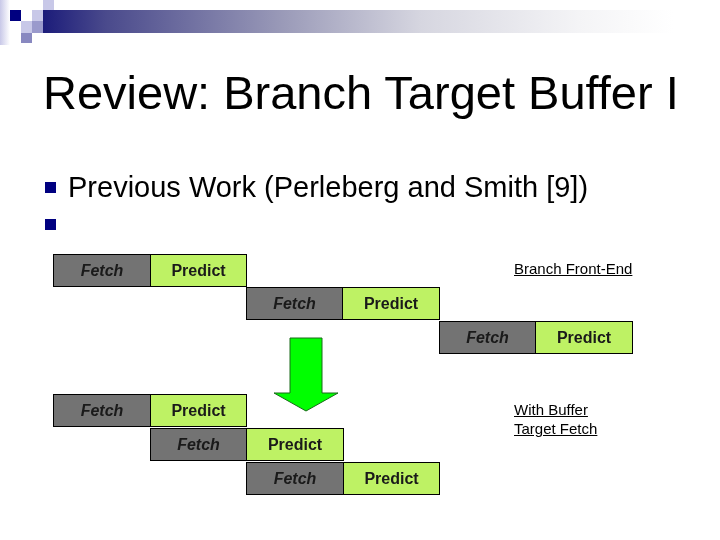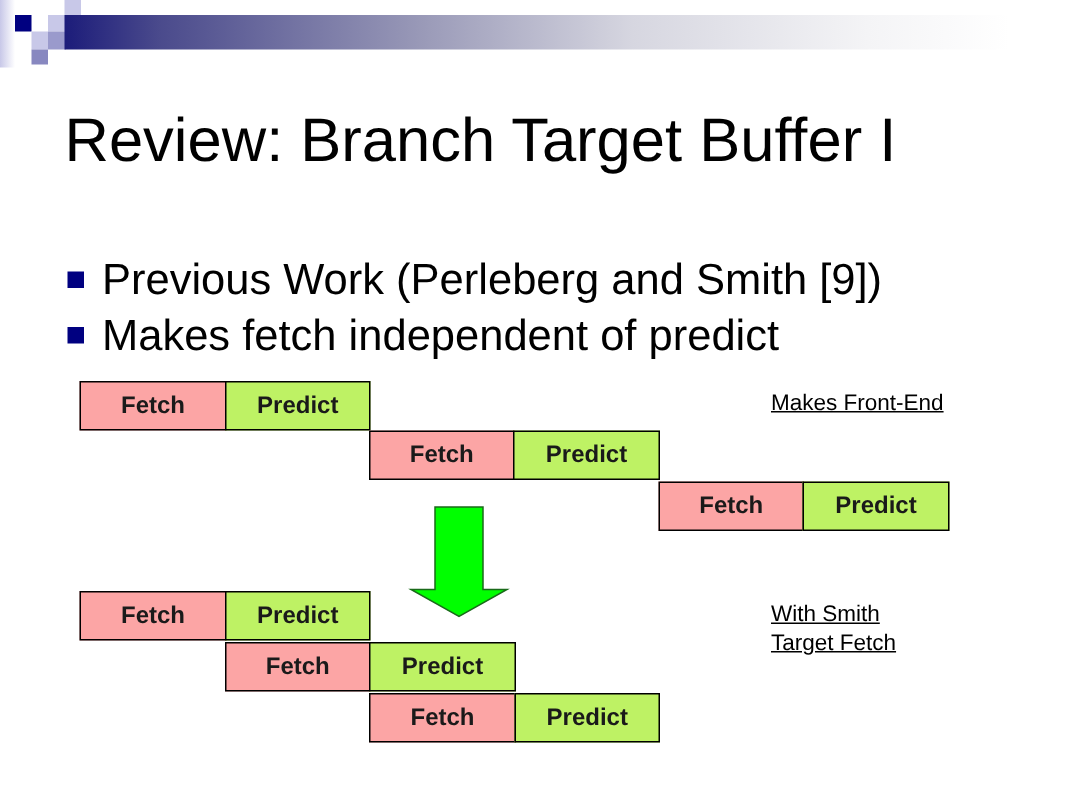--- a/index.html
+++ b/index.html
@@ -2,26 +2,26 @@
 <html><head>
 <meta charset="utf-8">
 <style>
   html, body { margin:0; padding:0; }
   body { width:720px; height:540px; background:#ffffff; position:relative; overflow:hidden;
          font-family:"Liberation Sans", sans-serif; color:#000; }
   .abs { position:absolute; }
   .sq { position:absolute; }
   .bar { position:absolute; left:43px; top:10px; width:630px; height:23px;
          background:linear-gradient(to right, #1c1c7a 0%, #4a4a8c 10%, #9a9ab8 38%, #d6d6e0 60%, #f4f4f6 85%, #ffffff 100%); }
-  .title { position:absolute; left:43px; top:68px; font-size:41px; line-height:50px; white-space:nowrap; }
+  .title { position:absolute; left:43px; top:68px; font-size:47px; line-height:50px; white-space:nowrap; }
   .bullet-row { position:absolute; left:45px; font-size:29px; line-height:34px; white-space:nowrap; }
   .bullet-sq { display:inline-block; width:11px; height:11px; background:#000080; margin-right:12px; vertical-align:middle; position:relative; top:-2px; }
   .box { position:absolute; height:33px; border:1px solid #000; box-sizing:border-box;
          font-weight:bold; font-size:16px; line-height:31px; text-align:center; color:#1a1a1a; }
-  .fetch { background:#fca5a5; }
+  .fetch { background:#737373;font-style:italic; }
   .predict { background:#bef264; }
   .label { position:absolute; font-size:15px; text-decoration:underline; line-height:18px; }
 </style>
 </head>
 <body>
 
 <div>
   <div class="sq" style="left:0;top:0;width:10px;height:45px;background:linear-gradient(to right,#c8c8e8,#ffffff);"></div>
   <div class="sq" style="left:10px;top:10px;width:11px;height:11px;background:#000080;"></div>
   <div class="sq" style="left:32px;top:10px;width:12px;height:11px;background:#c8c8e8;"></div>
@@ -31,37 +31,37 @@
   <div class="sq" style="left:21px;top:33px;width:11px;height:10px;background:#8888c0;"></div>
 </div>
 <div class="bar"></div>
 
 <div class="title">Review: Branch Target Buffer I</div>
 
 <div class="bullet-row" style="top:170px;">
   <span class="bullet-sq"></span><span>Previous Work (Perleberg and Smith [9])</span>
 </div>
 <div class="bullet-row" style="top:207px;">
-  <span class="bullet-sq"></span><span>Makes fetch independent of predict</span>
+  <span class="bullet-sq"></span>
 </div>
 
 <div class="box fetch" style="left:53px;top:254px;width:98px;">Fetch</div>
 <div class="box predict" style="left:150px;top:254px;width:97px;">Predict</div>
 <div class="box fetch" style="left:246px;top:287px;width:97px;">Fetch</div>
 <div class="box predict" style="left:342px;top:287px;width:98px;">Predict</div>
 <div class="box fetch" style="left:439px;top:321px;width:97px;">Fetch</div>
 <div class="box predict" style="left:535px;top:321px;width:98px;">Predict</div>
 
-<div class="label" style="left:514px;top:260px;">Makes Front-End</div>
+<div class="label" style="left:514px;top:260px;">Branch Front-End</div>
 
 <svg class="abs" style="left:270px;top:334px;" width="72" height="80">
   <polygon points="20,4 52,4 52,59 68,59 36,77 4,59 20,59" fill="#00ff00" stroke="#1a6a1a" stroke-width="1"></polygon>
 </svg>
 
 <div class="box fetch" style="left:53px;top:394px;width:98px;">Fetch</div>
 <div class="box predict" style="left:150px;top:394px;width:97px;">Predict</div>
 <div class="box fetch" style="left:150px;top:428px;width:97px;">Fetch</div>
 <div class="box predict" style="left:246px;top:428px;width:98px;">Predict</div>
 <div class="box fetch" style="left:246px;top:462px;width:98px;">Fetch</div>
 <div class="box predict" style="left:343px;top:462px;width:97px;">Predict</div>
 
-<div class="label" style="left:514px;top:401px;">With Smith</div>
+<div class="label" style="left:514px;top:401px;">With Buffer</div>
 <div class="label" style="left:514px;top:420px;">Target Fetch</div>
 
 </body></html>

